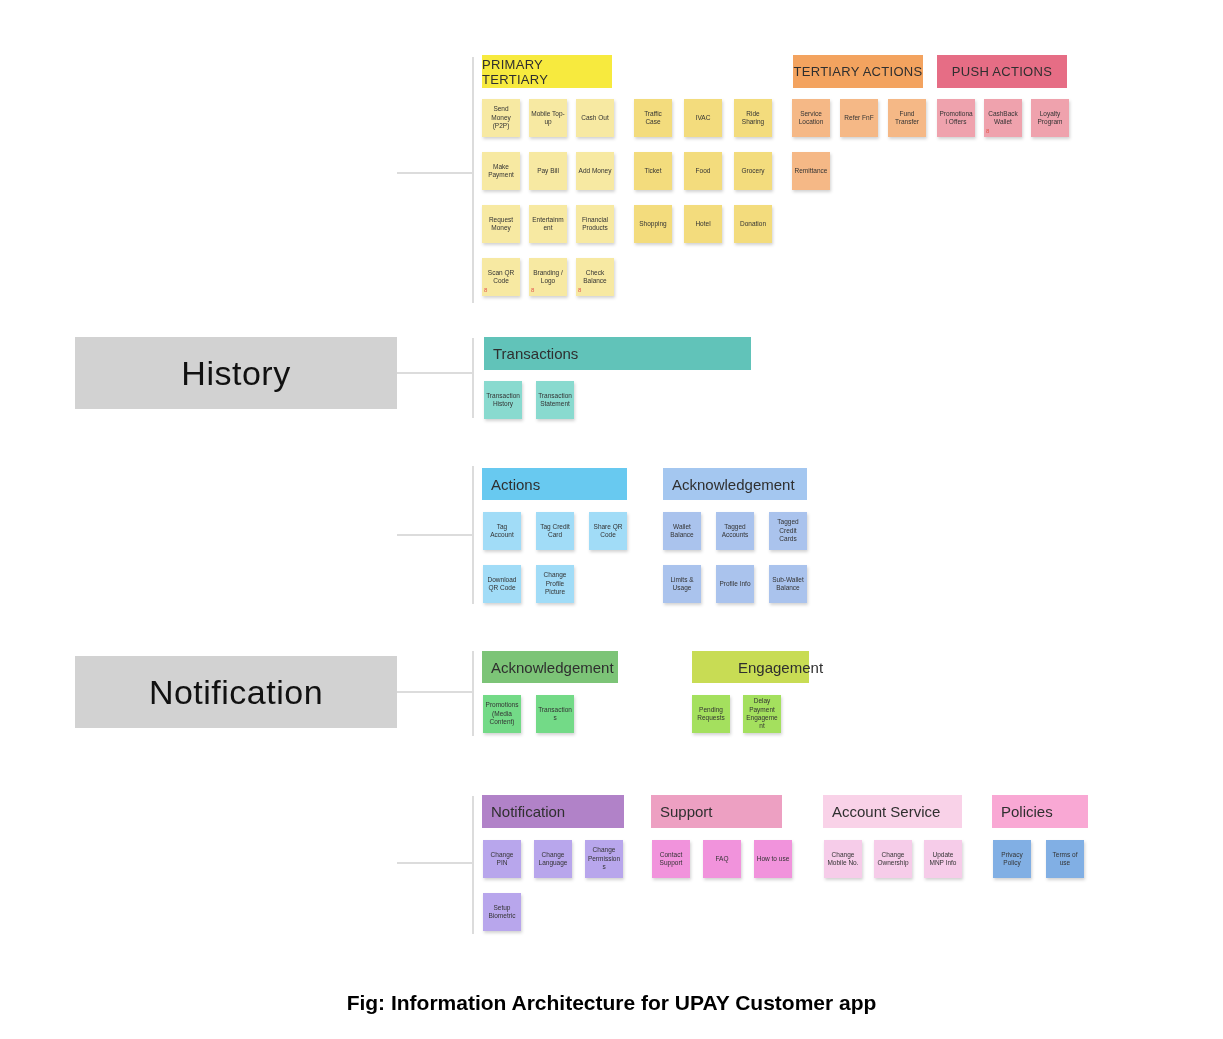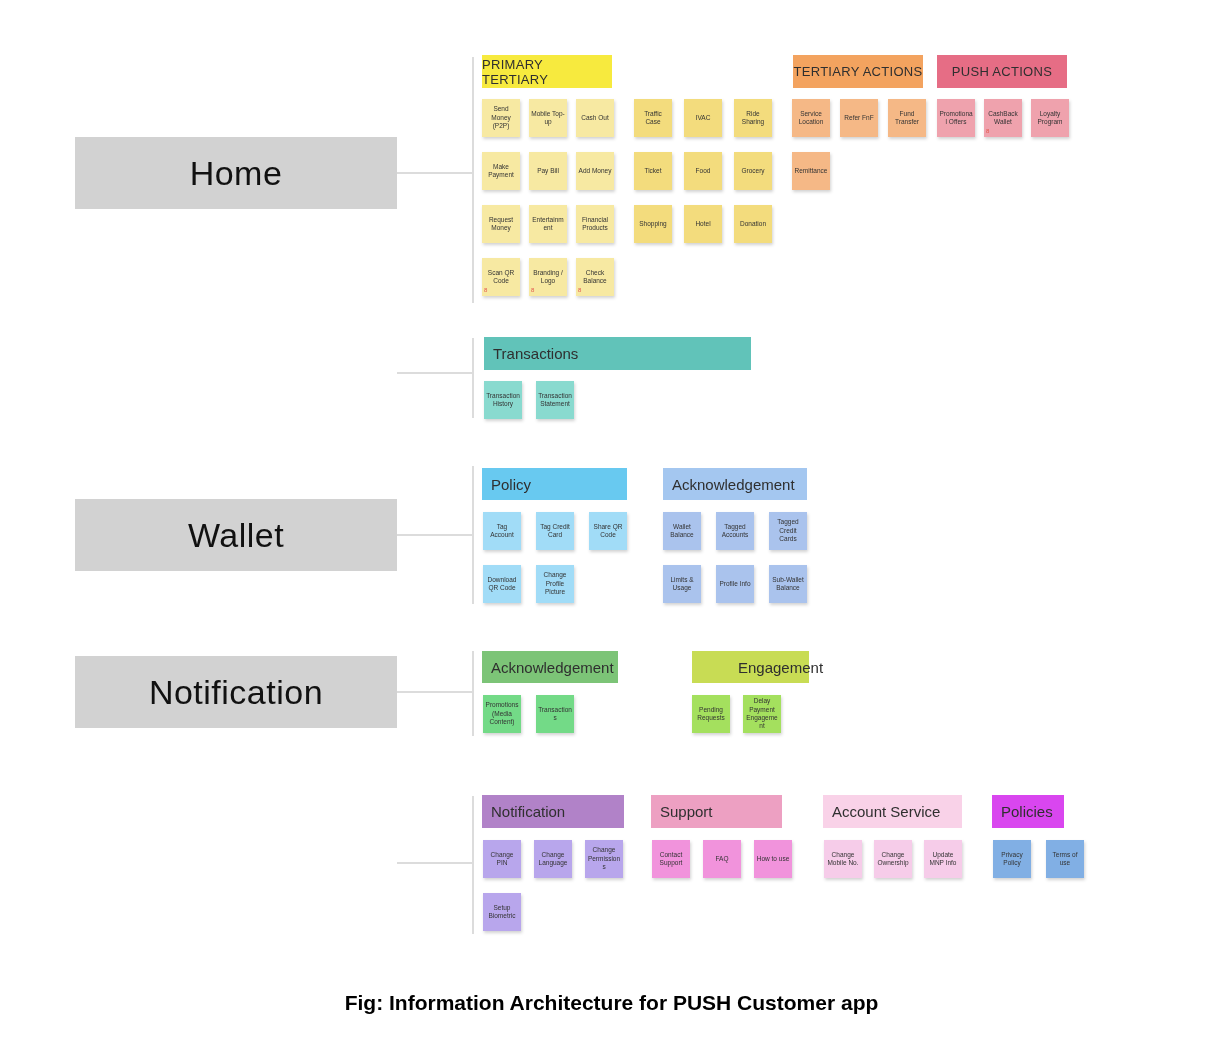--- a/index.html
+++ b/index.html
@@ -33,22 +33,21 @@
 
   .caption {
     position:absolute; left:0; right:0; top:991px; text-align:center;
     font-weight:bold; font-size:21px; color:#000000;
   }
 </style>
 </head>
 <body>
 
 <div id="canvas">
-  <div class="caption">Fig: Information Architecture for PUSH Customer app</div>
-<div class="label-box" style="top: 137px; background: rgb(210, 210, 210);">Home</div>
+  <div class="caption">Fig: Information Architecture for UPAY Customer app</div>
     <div class="hline" style="left: 397px; width: 76px; top: 172px; background: rgb(220, 220, 220);"></div>
     <div class="vline" style="left: 472px; top: 57px; height: 246px; background: rgb(220, 220, 220);"></div>
     <div class="group-header center" style="left: 482px; top: 55px; width: 130px; height: 33px; background: rgb(247, 234, 62);">PRIMARY TERTIARY</div>
     <div class="notes-grid" style="left: 482px; top: 99px; grid-template-columns: repeat(3, 38px); gap: 15px 9px;">
       <div class="note" style="background: rgb(247, 233, 162);">
         <span>Send Money (P2P)</span>
       </div>
       <div class="note" style="background: rgb(247, 233, 162);">
         <span>Mobile Top-up</span>
       </div>
@@ -136,35 +135,35 @@
         <span>Promotional Offers</span>
       </div>
       <div class="note" style="background: rgb(239, 162, 173);">
         <span>CashBack Wallet</span>
         <span class="mark">8</span>
       </div>
       <div class="note" style="background: rgb(239, 162, 173);">
         <span>Loyalty Program</span>
       </div>
     </div>
+    <div class="label-box" style="top: 337px; background: rgb(210, 210, 210);">History</div>
     <div class="hline" style="left: 397px; width: 76px; top: 372px; background: rgb(220, 220, 220);"></div>
     <div class="vline" style="left: 472px; top: 338px; height: 80px; background: rgb(220, 220, 220);"></div>
     <div class="group-header left" style="left: 484px; top: 337px; width: 267px; height: 33px; background: rgb(97, 195, 185);">Transactions</div>
     <div class="notes-grid" style="left: 484px; top: 381px; grid-template-columns: repeat(3, 38px); gap: 15px 14px;">
       <div class="note" style="background: rgb(137, 218, 207);">
         <span>Transaction History</span>
       </div>
       <div class="note" style="background: rgb(137, 218, 207);">
         <span>Transaction Statement</span>
       </div>
     </div>
-    <div class="label-box" style="top: 499px; background: rgb(210, 210, 210);">Wallet</div>
     <div class="hline" style="left: 397px; width: 76px; top: 534px; background: rgb(220, 220, 220);"></div>
     <div class="vline" style="left: 472px; top: 466px; height: 138px; background: rgb(220, 220, 220);"></div>
-    <div class="group-header left" style="left: 482px; top: 468px; width: 145px; height: 32px; background: rgb(104, 201, 240);">Policy</div>
+    <div class="group-header left" style="left: 482px; top: 468px; width: 145px; height: 32px; background: rgb(104, 201, 240);">Actions</div>
     <div class="notes-grid" style="left: 483px; top: 512px; grid-template-columns: repeat(3, 38px); gap: 15px;">
       <div class="note" style="background: rgb(161, 220, 247);">
         <span>Tag Account</span>
       </div>
       <div class="note" style="background: rgb(161, 220, 247);">
         <span>Tag Credit Card</span>
       </div>
       <div class="note" style="background: rgb(161, 220, 247);">
         <span>Share QR Code</span>
       </div>
@@ -251,21 +250,21 @@
       <div class="note" style="background: rgb(246, 204, 233);">
         <span>Change Mobile No.</span>
       </div>
       <div class="note" style="background: rgb(246, 204, 233);">
         <span>Change Ownership</span>
       </div>
       <div class="note" style="background: rgb(246, 204, 233);">
         <span>Update MNP Info</span>
       </div>
     </div>
-    <div class="group-header left" style="left: 992px; top: 795px; width: 72px; height: 33px; background: #d946ef;">Policies</div>
+    <div class="group-header left" style="left: 992px; top: 795px; width: 96px; height: 33px; background: #f9a8d4;">Policies</div>
     <div class="notes-grid" style="left: 993px; top: 840px; grid-template-columns: repeat(3, 38px); gap: 15px;">
       <div class="note" style="background: rgb(129, 175, 228);">
         <span>Privacy Policy</span>
       </div>
       <div class="note" style="background: rgb(129, 175, 228);">
         <span>Terms of use</span>
       </div>
     </div>
   </div>
 

